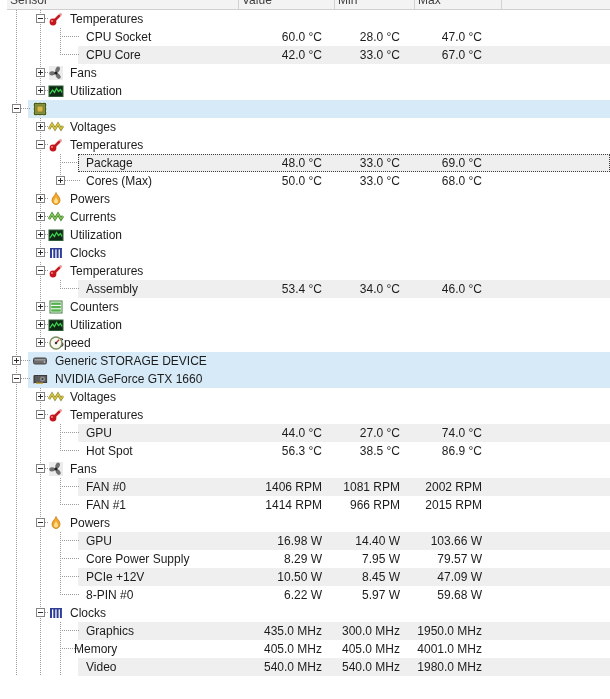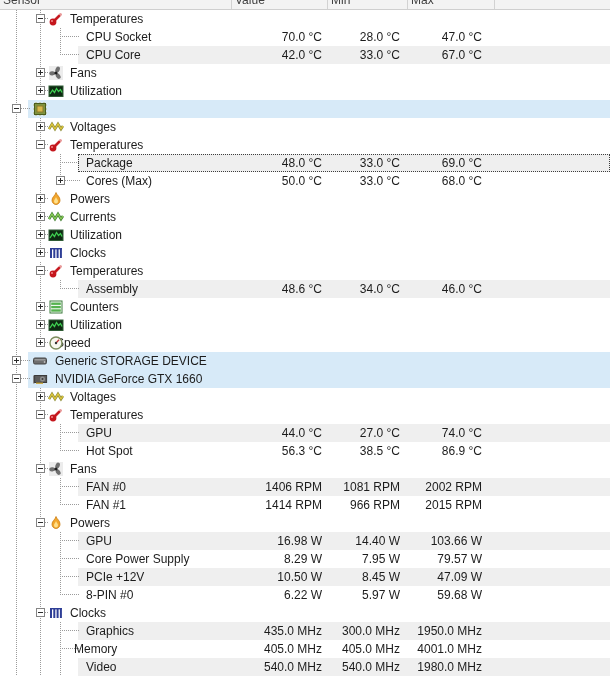--- a/index.html
+++ b/index.html
@@ -4,21 +4,21 @@
 <style>
   html,body{margin:0;padding:0;}
   body{
     width:610px;height:699px;overflow:hidden;background:#ffffff;
     font-family:"Liberation Sans",sans-serif;font-size:12px;color:#1c1c1c;
     position:relative;
   }
   
   .hdr{
     position:relative;height:9px;overflow:hidden;background:#f9a8d4;
-    border-bottom:1px solid #cfcfcf;box-sizing:content-box;
+    border-bottom:1px solid #cfcfcf;box-sizing:content-box;margin-left:7px;
   }
   .hdr .hcell{
     position:absolute;top:-9px;height:18px;line-height:18px;
     color:#3f3f3f;background:#f3f3f3;border-right:1px solid #d2d2d2;
     box-sizing:border-box;padding-left:3px;white-space:nowrap;
   }
   
   #rows{position:relative;}
   .row{position:relative;height:18px;line-height:18px;white-space:nowrap;}
   .stripe{position:absolute;top:0;height:18px;z-index:0;}
@@ -69,21 +69,21 @@
           <line x1="6" y1="10" x2="12.5" y2="3.5" stroke="#e89a9a" stroke-width="3" stroke-linecap="round"></line>
           <line x1="5.5" y1="10.5" x2="11" y2="5" stroke="#c5161d" stroke-width="2.4" stroke-linecap="round"></line>
           <circle cx="5" cy="11" r="3.4" fill="#c5161d"></circle>
           <circle cx="4" cy="10" r="1" fill="#ef8d8d"></circle>
         </svg>
       </span>
     </div>
     <div class="row">
 
     <span class="lbl" style="left: 86px;">CPU Socket</span>
-    <span class="val v">70.0 °C</span>
+    <span class="val v">60.0 °C</span>
     <span class="val m">28.0 °C</span>
     <span class="val x">47.0 °C</span>
   <span class="guide" style="left: 16px;"></span>
       <span class="guide" style="left: 40px;"></span>
       <span class="guide" style="left: 60px;"></span>
       <span class="hstub" style="left: 60px; width: 20px;"></span>
     </div>
     <div class="row">
     <div class="stripe gray"></div>
     <span class="lbl" style="left: 86px;">CPU Core</span>
@@ -304,21 +304,21 @@
           <line x1="6" y1="10" x2="12.5" y2="3.5" stroke="#e89a9a" stroke-width="3" stroke-linecap="round"></line>
           <line x1="5.5" y1="10.5" x2="11" y2="5" stroke="#c5161d" stroke-width="2.4" stroke-linecap="round"></line>
           <circle cx="5" cy="11" r="3.4" fill="#c5161d"></circle>
           <circle cx="4" cy="10" r="1" fill="#ef8d8d"></circle>
         </svg>
       </span>
     </div>
     <div class="row">
     <div class="stripe gray"></div>
     <span class="lbl" style="left: 86px;">Assembly</span>
-    <span class="val v">48.6 °C</span>
+    <span class="val v">53.4 °C</span>
     <span class="val m">34.0 °C</span>
     <span class="val x">46.0 °C</span>
   <span class="guide" style="left: 16px;"></span>
       <span class="guide" style="left: 40px;"></span>
       <span class="guide half" style="left: 60px;"></span>
       <span class="hstub" style="left: 60px; width: 20px;"></span>
     </div>
     <div class="row">
 
     <span class="lbl" style="left: 70px;">Counters</span>

